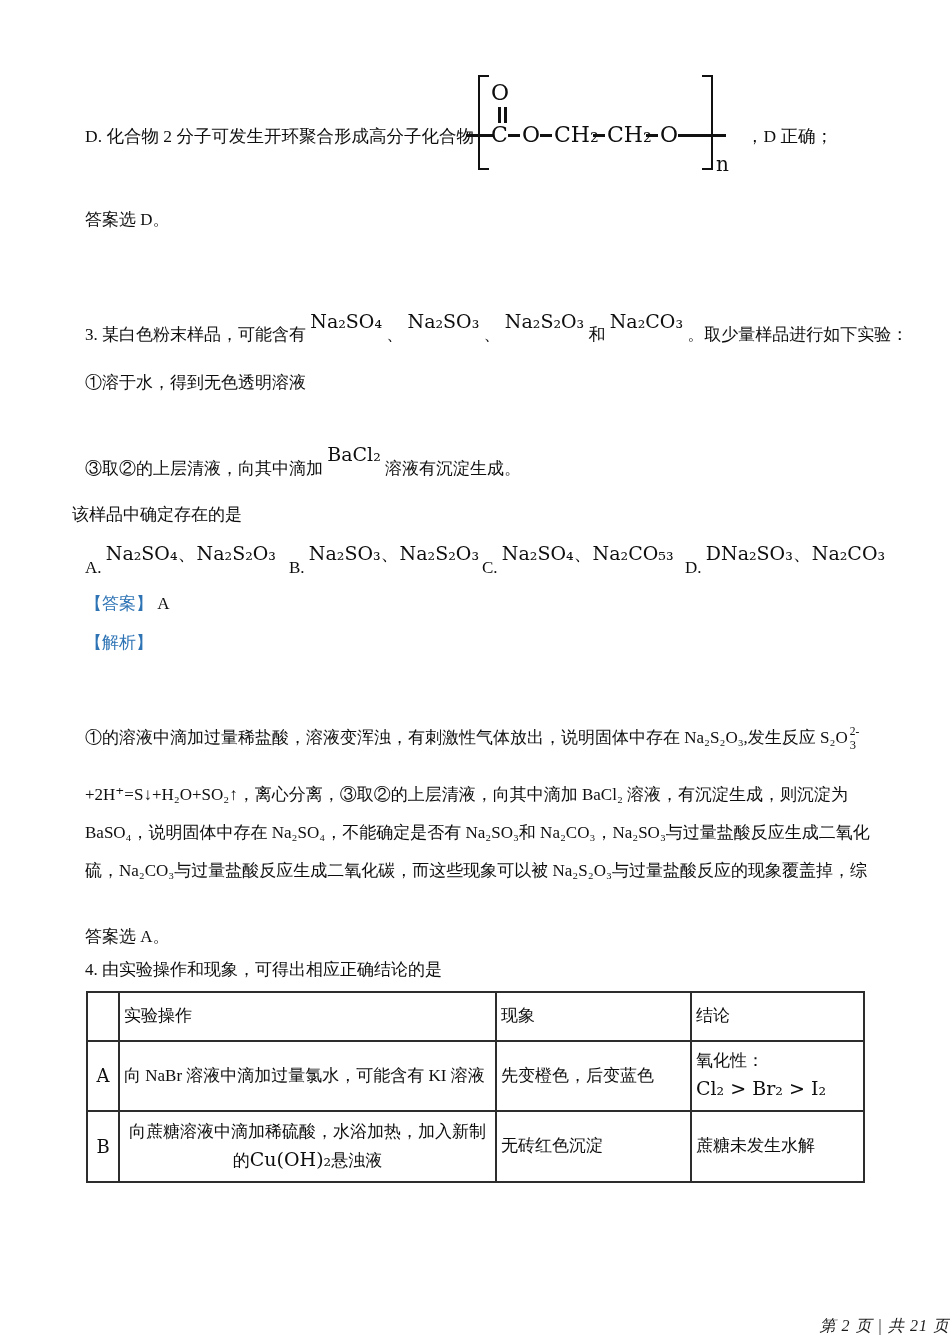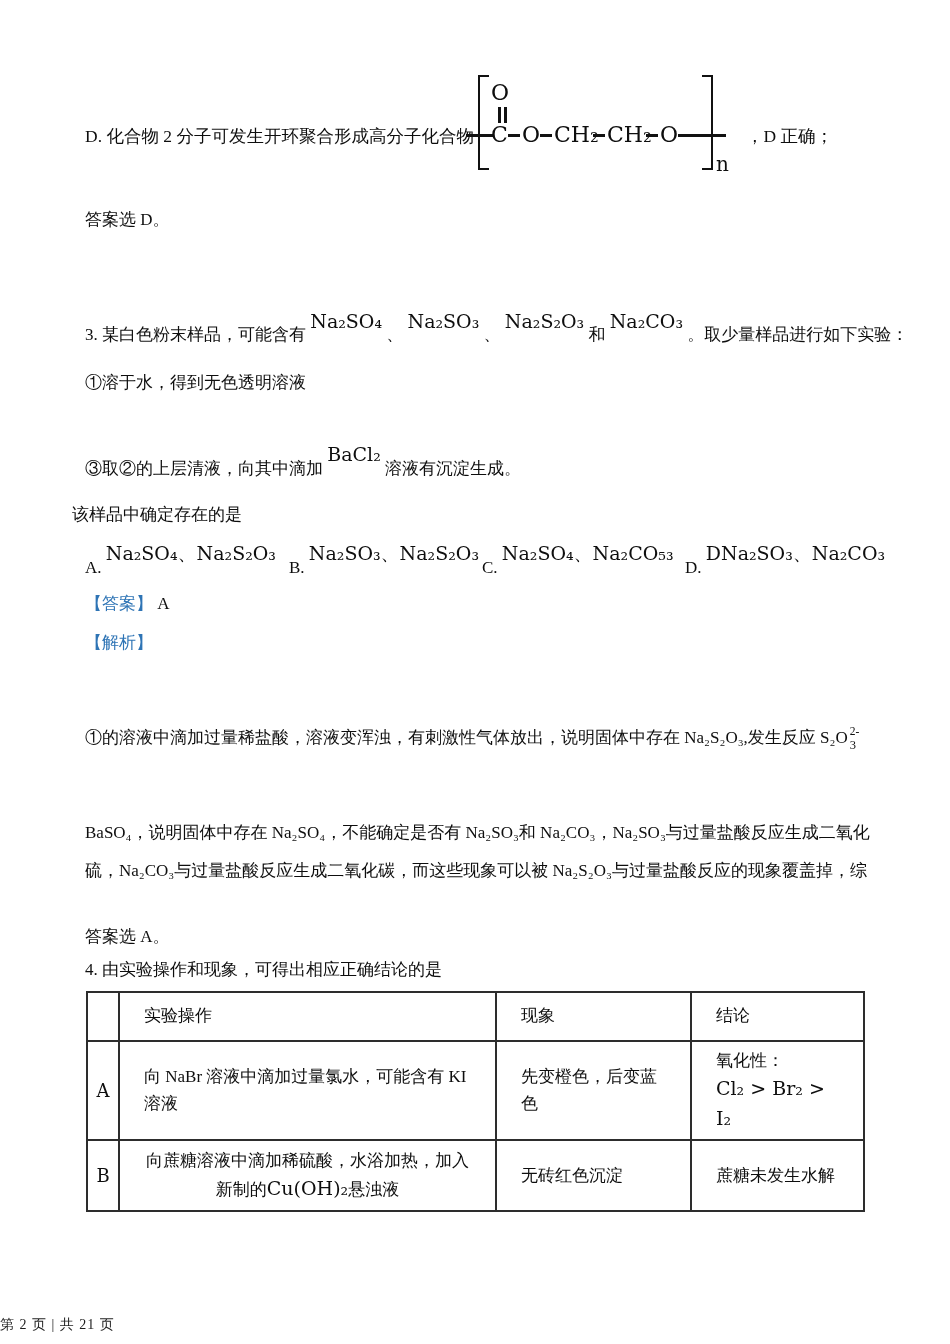--- a/index.html
+++ b/index.html
@@ -38,25 +38,25 @@
   .brk-r { left: 242px; top: 5px; height: 95px;
            border-right: 2.5px solid #111; border-top: 2.5px solid #111; border-bottom: 2.5px solid #111; }
   .bond { position: absolute; height: 2.5px; background: #111; top: 64px; }
   .dbond { position: absolute; width: 2.5px; height: 16px; background: #111; top: 37px; }
   .atom { position: absolute; top: 52px; font-size: 22px; font-family: "DejaVu Serif", serif; }
   .atom-top { position: absolute; top: 10px; font-size: 22px; font-family: "DejaVu Serif", serif; }
   .nsub { position: absolute; left: 256px; top: 82px; font-size: 20px; font-family: "DejaVu Serif", serif; }
   
   table.qt { position: absolute; left: 86px; top: 991px; border-collapse: collapse;
              font-size: 17px; table-layout: fixed; width: 777px; }
-  table.qt td { border: 2px solid #2d2d2d; vertical-align: middle; padding: 6px 24px; line-height: 1.55; }
+  table.qt td { border: 2px solid #2d2d2d; vertical-align: middle; padding: 6px 4px; line-height: 1.55; }
   table.qt td.letter { text-align: center; padding: 6px 2px; font-size: 18px; font-family: "DejaVu Serif", serif; }
   .cfm { font-family: "DejaVu Serif", serif; font-size: 19px; }
-  .footer { position: absolute; left: 0; right: 0; top: 1316px; text-align: left;
-            font-size: 14px; color: #1c1c1c; letter-spacing: 1px; }
+  .footer { position: absolute; left: 0; right: 0; top: 1316px; text-align: right;
+            font-size: 16px; color: #1c1c1c; letter-spacing: 1px; font-style: italic; }
 </style>
 </head>
 <body>
 
 <div class="page">
 
   <span class="abs" style="left:85px; top:124px; font-size:17.5px;">D. 化合物 2 分子可发生开环聚合形成高分子化合物</span>
 
   <div class="struct">
     <div class="brk brk-l"></div>
@@ -128,20 +128,23 @@
   <div class="abs" style="left:85px; top:631px;">
     <span class="blue">【解析】</span>
   </div>
 
   <div class="dline" style="top:726px;">
     <span>①的溶液中滴加过量稀盐酸，溶液变浑浊，有刺激性气体放出，说明固体中存在 Na₂S₂O₃,发生反应 S₂O</span><span class="supstack">
         <span class="st">2-</span>
         <span class="sb">3</span>
       </span>
   </div>
+  <div class="dline" style="top:783px;">
+    <span>+2H⁺=S↓+H₂O+SO₂↑，离心分离，③取②的上层清液，向其中滴加 BaCl₂ 溶液，有沉淀生成，则沉淀为</span>
+  </div>
   <div class="dline" style="top:859px;">
     <span>硫，Na₂CO₃与过量盐酸反应生成二氧化碳，而这些现象可以被 Na₂S₂O₃与过量盐酸反应的现象覆盖掉，综</span>
   </div>
   <div class="dline" style="top:821px;">
     <span>BaSO₄，说明固体中存在 Na₂SO₄，不能确定是否有 Na₂SO₃和 Na₂CO₃，Na₂SO₃与过量盐酸反应生成二氧化</span>
   </div>
 
   <span class="abs" style="left:85px; top:925px;">答案选 A。</span>
 
   <span class="abs" style="left:85px; top:958px;">4. 由实验操作和现象，可得出相应正确结论的是</span>

